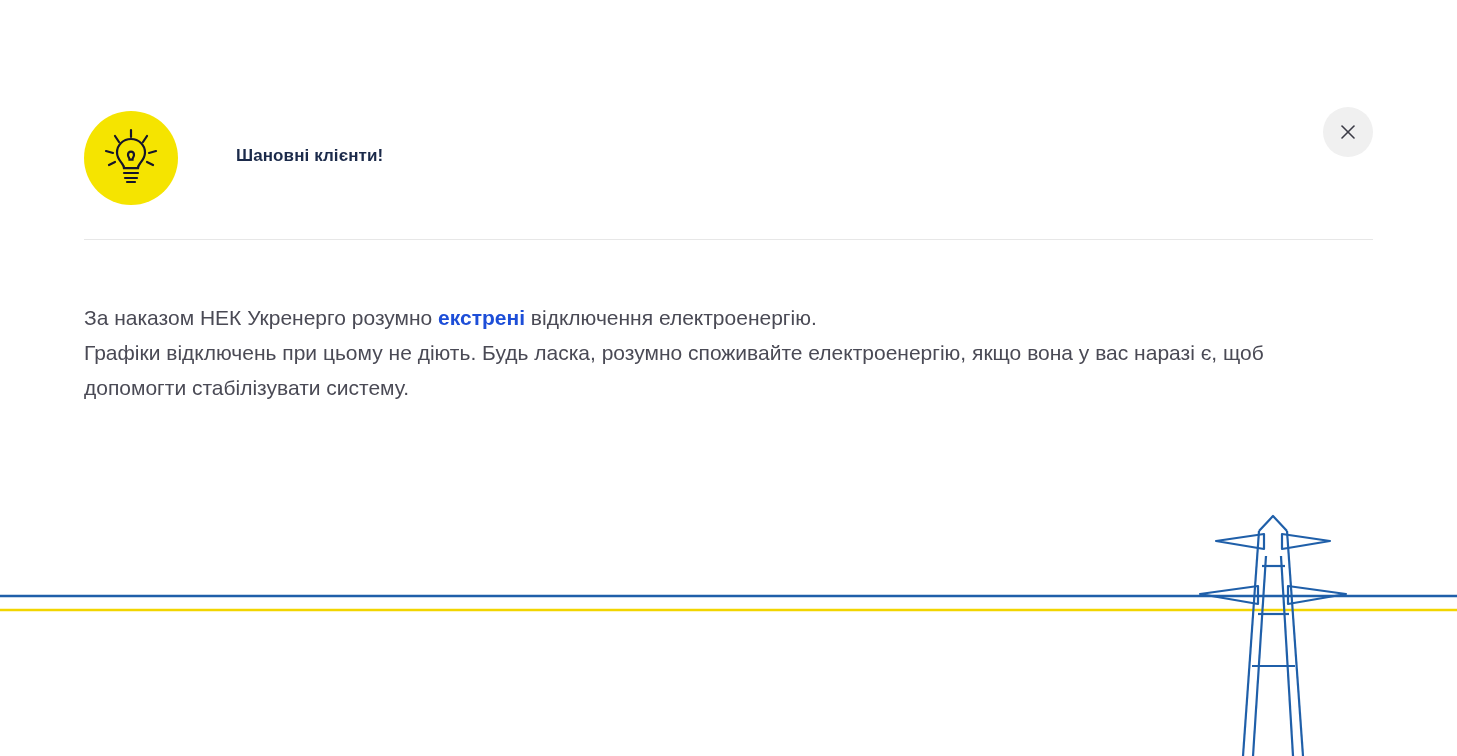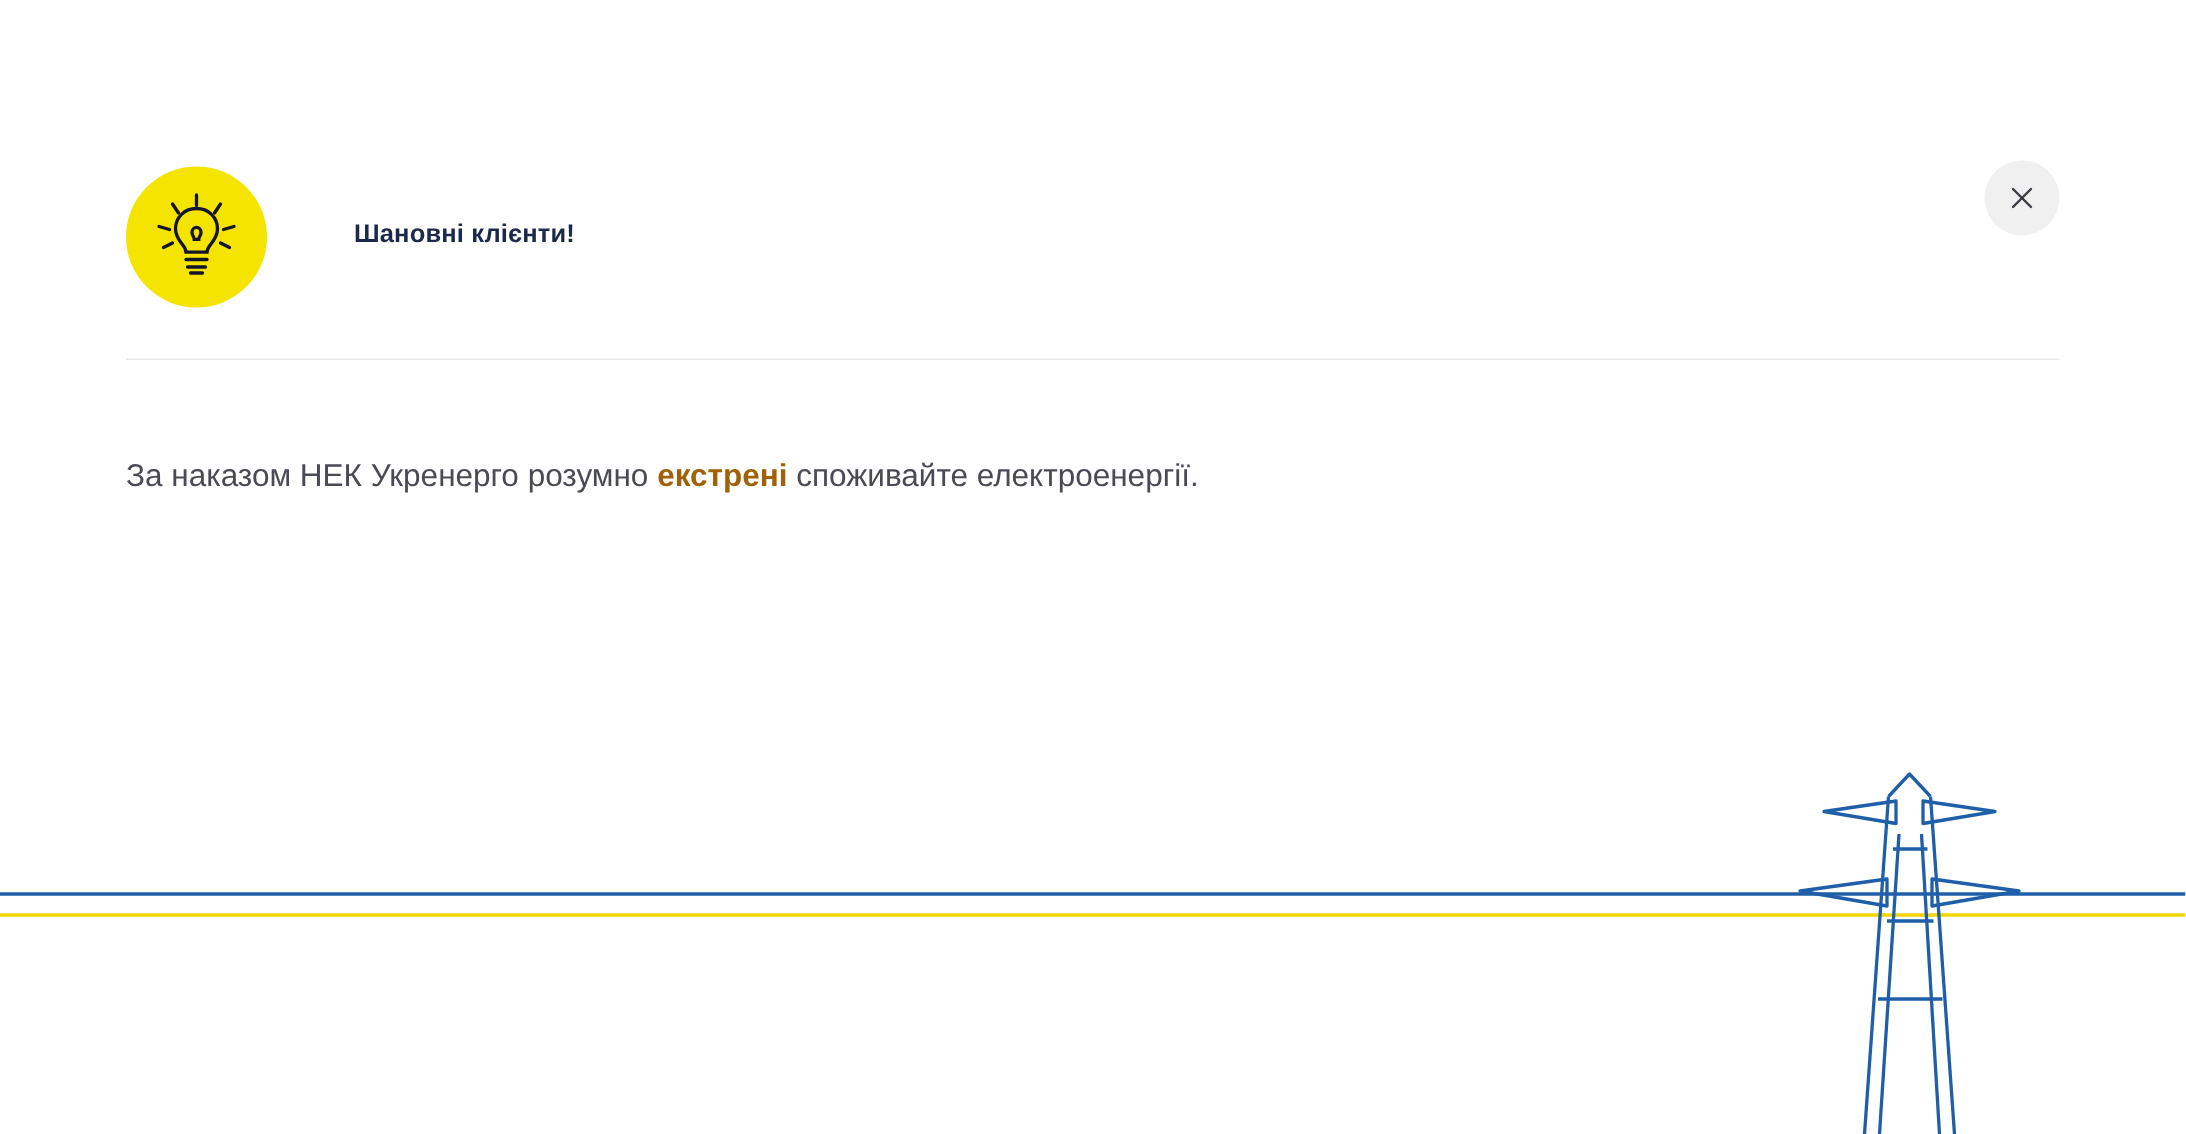--- a/index.html
+++ b/index.html
@@ -86,21 +86,21 @@
     position: absolute;
     left: 84px;
     top: 300px;
     width: 1270px;
     color: #4a4a55;
     font-size: 21px;
     line-height: 35px;
   }
   .modal-body p { margin: 0; }
   .modal-body .para-gap { height: 27px; }
-  .modal-body b { color: #a16207; font-weight: bold; }
+  .modal-body b { color: #1d4ed8; font-weight: bold; }
 
   
   .footer-art {
     position: absolute;
     left: 0;
     bottom: 0;
     width: 1457px;
     height: 260px;
     pointer-events: none;
   }
@@ -143,21 +143,22 @@
           <line x1="4" y1="4" x2="16" y2="16"></line>
           <line x1="16" y1="4" x2="4" y2="16"></line>
         </g>
       </svg>
     </button>
 
     <div class="header-divider"></div>
   </div>
 
   <div class="modal-body">
-    <p><span>За наказом НЕК Укренерго розумно </span><b>екстрені</b><span> споживайте електроенергії.</span></p>
+    <p><span>За наказом НЕК Укренерго розумно </span><b>екстрені</b><span> відключення електроенергію.</span></p>
+    <p>Графіки відключень при цьому не діють.  Будь ласка, розумно споживайте електроенергію, якщо вона у вас наразі є, щоб допомогти стабілізувати систему.</p>
     <div class="para-gap"></div>
   </div>
 
   <svg class="footer-art" viewBox="0 0 1457 260" aria-hidden="true">
 
     <line x1="0" y1="354" x2="1457" y2="354" stroke="#1f5fa9" stroke-width="2"></line>
     <line x1="0" y1="100" x2="1457" y2="100" stroke="#1f5fa9" stroke-width="2.4"></line>
     <line x1="0" y1="114" x2="1457" y2="114" stroke="#f2d500" stroke-width="2.4"></line>
 
     <g fill="none" stroke="#1f5fa9" stroke-width="2.2" stroke-linejoin="round">

